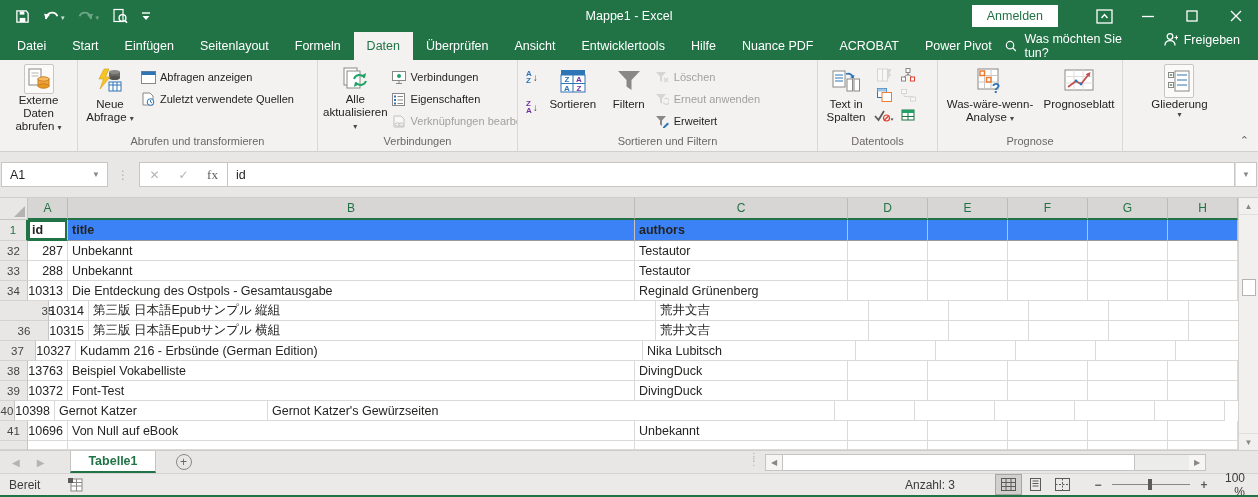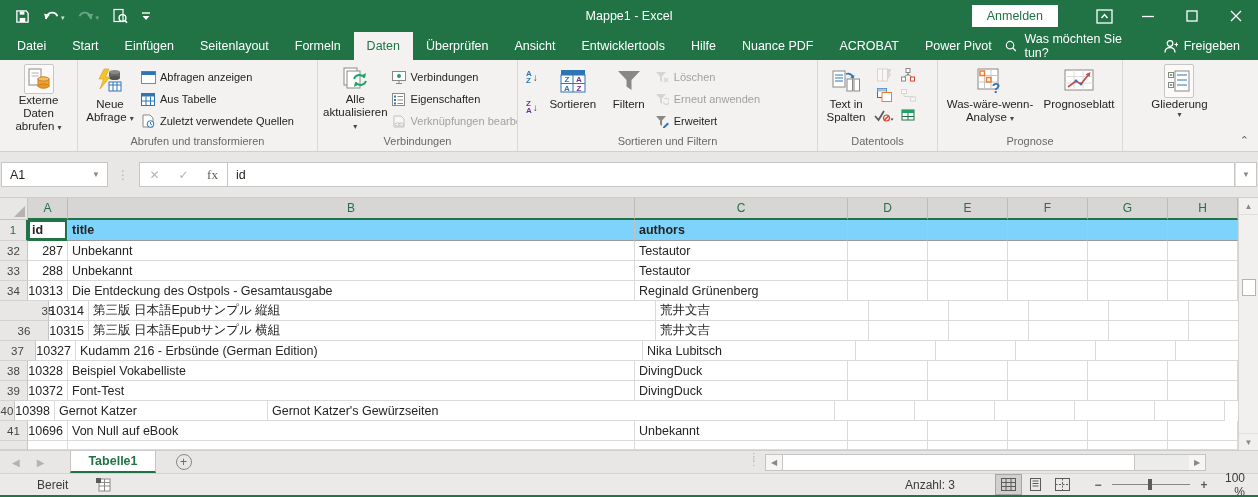--- a/index.html
+++ b/index.html
@@ -16,21 +16,21 @@
   .caret-sm{font-size:7px;line-height:10px;color:#cfe3d8;}
   .tb-title{position:absolute;left:0;right:0;text-align:center;font-size:12.5px;color:#fff;}
   .tb-right{margin-left:auto;display:flex;align-items:center;height:100%;z-index:2;}
   .signin{background:#fff;color:#217346;padding:4px 15px;font-size:12.5px;margin-right:24px;cursor:default;}
   .winbtn{width:44px;height:100%;display:flex;align-items:center;justify-content:center;color:#fff;}
   
   .tabrow{height:28px;background:#217346;display:flex;align-items:stretch;color:#fff;}
   .tabs{display:flex;align-items:stretch;padding-left:4px;}
   .rtab{padding:0 13px;display:flex;align-items:center;font-size:12.5px;white-space:nowrap;}
   .rtab.active{background:#f3f2f1;color:#217346;}
-  .tabrow-right{margin-left:auto;display:flex;align-items:center;gap:8px;padding-right:18px;}
+  .tabrow-right{margin-left:auto;display:flex;align-items:flex-start;gap:8px;padding-right:18px;}
   .tellme{display:flex;align-items:center;gap:8px;margin-right:26px;}
   .share{display:flex;align-items:center;gap:6px;}
   
   .ribbon{height:92px;background:#f3f2f1;border-bottom:1px solid #d2d0ce;display:flex;position:relative;}
   .rgroup{display:flex;flex-direction:column;border-right:1px solid #dad8d6;overflow:hidden;flex:none;}
   .rbody{flex:1;display:flex;align-items:flex-start;padding:3px 2px 0 2px;}
   .rcaption{height:17px;line-height:15px;text-align:center;font-size:11px;color:#6a6864;white-space:nowrap;}
   .bigbtn{display:flex;flex-direction:column;align-items:center;text-align:center;font-size:11.5px;line-height:13px;padding:1px 3px;height:70px;justify-content:flex-start;}
   .bigbtn .bicon{height:34px;display:flex;align-items:center;justify-content:center;}
   .framed{border:1px solid #c8c6c4;background:#fbfaf9;padding:2px;border-radius:2px;}
@@ -61,40 +61,40 @@
   .hrow{display:flex;height:22px;}
   .corner{width:28px;background:#e9e7e5;border-right:1px solid #c6c4c2;border-bottom:1px solid #c6c4c2;position:relative;flex:none;}
   .corner:after{content:"";position:absolute;right:2px;bottom:2px;border-left:11px solid transparent;border-bottom:11px solid #b5b3b1;}
   .colhdr{background:#d7d6d4;color:#217346;display:flex;align-items:center;justify-content:center;font-size:12px;border-right:1px solid #bdbbb9;border-bottom:2px solid #217346;flex:none;}
   .grow{display:flex;height:20px;background:#fff;}
   .grow.hdr{height:21px;}
   .rowhdr{width:28px;background:#e9e7e5;color:#454442;font-size:11.5px;display:flex;align-items:center;justify-content:center;border-right:1px solid #c6c4c2;border-bottom:1px solid #d4d2d0;flex:none;}
   .grow.hdr .rowhdr{color:#217346;border-right:2px solid #217346;}
   .cell{border-right:1px solid #dbdad8;border-bottom:1px solid #dbdad8;display:flex;align-items:center;padding:0 4px;white-space:nowrap;overflow:hidden;font-size:12.5px;flex:none;}
   .cell.num{justify-content:flex-end;}
-  .grow.hdr .cell{background:#7dd3fc;font-weight:bold;border-right:1px solid #c3c2c0;border-bottom:1px solid #9b9a98;}
+  .grow.hdr .cell{background:#3b82f6;font-weight:bold;border-right:1px solid #c3c2c0;border-bottom:1px solid #9b9a98;}
   .grow.hdr .cell.active{background:#fff;box-shadow:inset 0 0 0 2px #217346;border-bottom:1px solid #217346;}
   .vscroll{width:20px;background:#f1f0ef;border-left:1px solid #d5d3d1;display:flex;flex-direction:column;align-items:center;flex:none;}
   .varrow{width:100%;height:17px;display:flex;align-items:center;justify-content:center;color:#8a8886;font-size:8px;border-bottom:1px solid #e1dfdd;}
   .varrow.down{border-bottom:none;border-top:1px solid #e1dfdd;}
   .vthumb{width:14px;height:17px;background:#fff;border:1px solid #b5b3b1;margin-top:64px;}
   .vspacer{flex:1;}
   
   .tabstrip{height:23px;background:#e9e7e5;display:flex;align-items:stretch;position:relative;border-top:1px solid #cfcdcb;}
   .snav{display:flex;align-items:center;gap:17px;padding:0 12px 0 12px;color:#b5b3b1;font-size:10px;}
   .sheettab{background:#fff;color:#217346;font-weight:bold;display:flex;align-items:center;padding:0 17px;border-left:1px solid #c6c4c2;border-right:1px solid #c6c4c2;border-bottom:2px solid #217346;margin-left:14px;font-size:12.5px;}
   .addsheet{width:16px;height:16px;border:1px solid #8a8886;border-radius:50%;color:#6a6864;display:flex;align-items:center;justify-content:center;font-size:12px;line-height:12px;align-self:center;margin-left:20px;}
   .strip-dots{position:absolute;left:749px;top:3px;color:#b5b3b1;font-size:10px;letter-spacing:0;line-height:5px;text-align:center;}
   .hscroll{position:absolute;left:765px;top:3px;width:441px;height:17px;background:#ececeb;border:1px solid #c6c4c2;display:flex;align-items:stretch;}
   .harrow{width:16px;display:flex;align-items:center;justify-content:center;color:#8a8886;font-size:8px;background:#f6f5f4;}
   .hthumb{width:353px;background:#fff;border-left:1px solid #c6c4c2;border-right:1px solid #c6c4c2;}
   .htrack{flex:1;}
   
   .statusbar{height:22px;background:#eceae8;display:flex;align-items:center;font-size:12px;color:#3b3a39;border-top:1px solid #d5d3d1;}
-  .sb-mode{padding-left:3px;margin-left:34px;}
+  .sb-mode{padding-left:9px;}
   .sb-macro{margin-left:28px;display:flex;align-items:center;}
   .sb-right{margin-left:auto;display:flex;align-items:center;}
   .sb-count{margin-right:40px;}
   .viewbtn{width:27px;height:21px;display:flex;align-items:center;justify-content:center;}
   .viewbtn.active{background:#d2d0ce;box-shadow:inset 0 0 0 1px #a8a6a4;}
   .zoomctl{display:flex;align-items:center;margin-left:14px;}
   .zminus,.zplus{width:16px;text-align:center;color:#5c5b5a;font-weight:bold;}
   .ztrack{width:78px;height:1px;background:#8a8886;margin:0 6px;position:relative;}
   .zthumb{position:absolute;left:36px;top:-5px;width:4px;height:11px;background:#5c5b5a;}
   .zlabel{width:46px;text-align:right;padding-right:13px;}
@@ -250,32 +250,20 @@
             <span class="sicon">
                 <svg width="15" height="13" viewBox="0 0 15 13">
                   <rect x=".5" y=".5" width="14" height="12" fill="#fff" stroke="#8a8886"></rect>
                   <rect x=".5" y=".5" width="14" height="3.5" fill="#2e75b6"></rect>
                 </svg>
               </span>
             <span>Abfragen anzeigen</span>
           </div>
           <div class="smallbtn">
             <span class="sicon">
-                <svg width="14" height="13" viewBox="0 0 14 13">
-                  <rect x=".5" y=".5" width="13" height="12" fill="#fff" stroke="#2e75b6"></rect>
-                  <rect x=".5" y=".5" width="13" height="3" fill="#2e75b6"></rect>
-                  <line x1="5" y1="3.5" x2="5" y2="12.5" stroke="#2e75b6"></line>
-                  <line x1="9.5" y1="3.5" x2="9.5" y2="12.5" stroke="#2e75b6"></line>
-                  <line x1=".5" y1="8" x2="13.5" y2="8" stroke="#2e75b6"></line>
-                </svg>
-              </span>
-            <span>Aus Tabelle</span>
-          </div>
-          <div class="smallbtn">
-            <span class="sicon">
                 <svg width="14" height="14" viewBox="0 0 14 14">
                   <path d="M2 1 h7 l3 3 v9 h-10 z" fill="#fff" stroke="#8a8886"></path>
                   <circle cx="9.5" cy="10" r="3.3" fill="#fff" stroke="#2e75b6"></circle>
                   <path d="M9.5 8 v2 l1.5 1" fill="none" stroke="#2e75b6"></path>
                 </svg>
               </span>
             <span>Zuletzt verwendete Quellen</span>
           </div>
         </div>
       </div>
@@ -645,21 +633,21 @@
           <div class="cell" style="width: 567px;">Kudamm 216 - Erbsünde (German Edition)</div>
           <div class="cell" style="width: 213px;">Nika Lubitsch</div>
           <div class="cell" style="width: 80px;"></div>
           <div class="cell" style="width: 80px;"></div>
           <div class="cell" style="width: 80px;"></div>
           <div class="cell" style="width: 80px;"></div>
           <div class="cell" style="width: 70px;"></div>
         </div>
         <div class="grow">
           <div class="rowhdr" style="width: 28px;">38</div>
-          <div class="cell num" style="width: 40px;">10328</div>
+          <div class="cell num" style="width: 40px;">13763</div>
           <div class="cell" style="width: 567px;">Beispiel Vokabelliste</div>
           <div class="cell" style="width: 213px;">DivingDuck</div>
           <div class="cell" style="width: 80px;"></div>
           <div class="cell" style="width: 80px;"></div>
           <div class="cell" style="width: 80px;"></div>
           <div class="cell" style="width: 80px;"></div>
           <div class="cell" style="width: 70px;"></div>
         </div>
         <div class="grow">
           <div class="rowhdr" style="width: 28px;">39</div>

